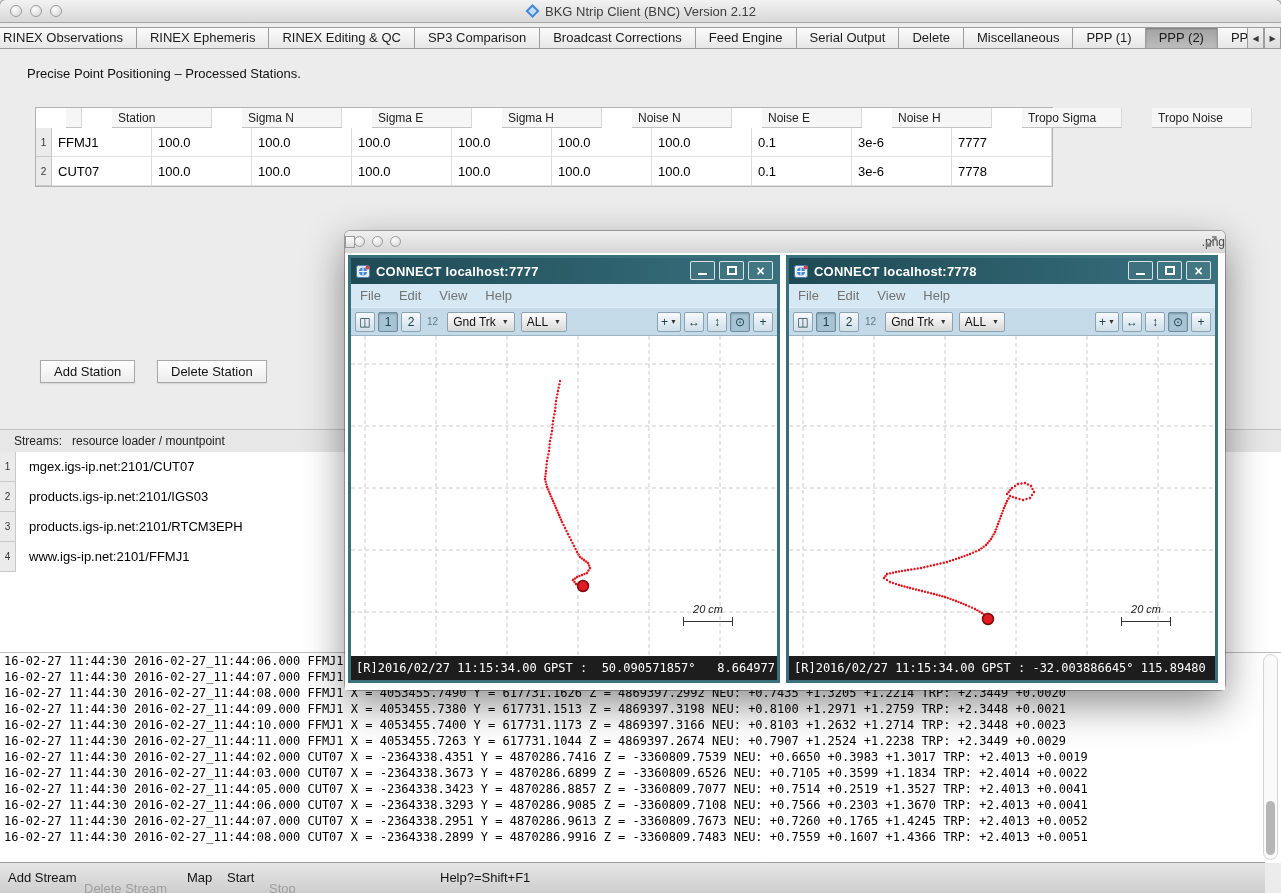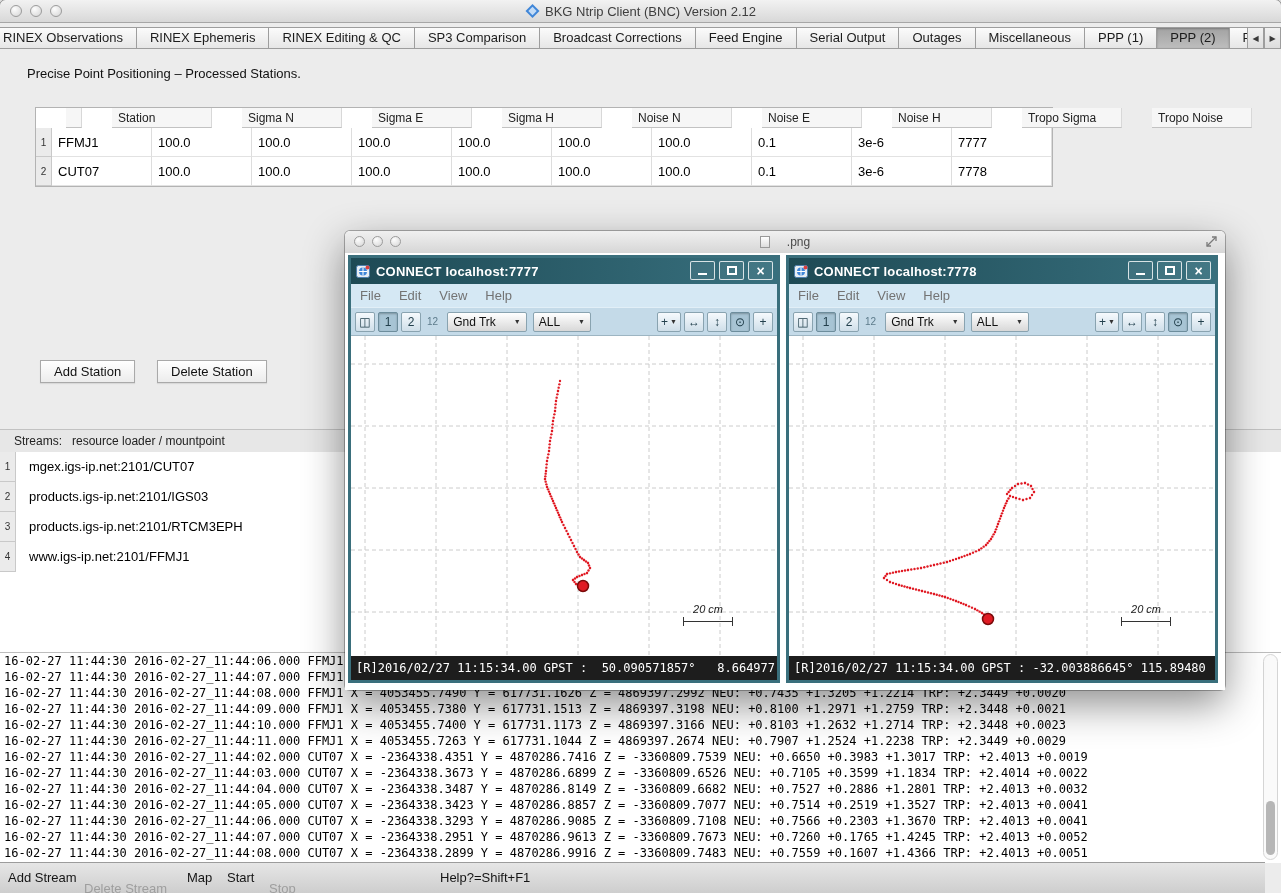--- a/index.html
+++ b/index.html
@@ -63,21 +63,21 @@
   .bottombar{position:absolute;left:0;right:16px;top:862px;height:31px;background:linear-gradient(#e6e6e6,#cdcdcd);border-top:1px solid #9c9c9c;text-align:right;}
   .bb{position:absolute;top:0;line-height:30px;font-size:13px;color:#151515;cursor:default;white-space:nowrap;}
   .bb.disabled{color:#9e9e9e;margin-top:11px;}
 
   
   .viewer{position:absolute;left:345px;top:231px;width:880px;height:459px;background:#fff;border-radius:5px;z-index:10;
           box-shadow:0 14px 40px rgba(0,0,0,.45),0 0 0 1px rgba(0,0,0,.28);}
   .v-titlebar{position:absolute;left:0;top:0;right:0;height:22px;background:linear-gradient(#f0f0f0,#d6d6d6);
               border-bottom:1px solid #aaa;border-radius:5px 5px 0 0;}
   .v-lights{position:absolute;left:9px;top:5px;display:flex;gap:7px;}
-  .v-title{position:absolute;left:0;right:0;top:0;height:22px;display:flex;align-items:center;justify-content:center;
+  .v-title{position:absolute;left:0;right:0;top:0;height:22px;display:flex;align-items:center;justify-content:space-between;
            gap:17px;font-size:12px;color:#4a4a4a;}
   .doc-icon{width:10px;height:12px;background:linear-gradient(#fff,#ddd);border:1px solid #999;display:inline-block;box-sizing:border-box;}
   .expand{position:absolute;right:7px;top:4px;}
   .v-content{position:absolute;left:0;top:22px;right:0;bottom:0;background:#fff;}
 
   
   .plotwin{position:absolute;top:2px;width:432px;height:428px;border:3px solid #3a6f7c;background:#fff;box-sizing:border-box;}
   .pw-title{position:relative;height:26px;background:linear-gradient(90deg,#1e4a55,#38707e);display:flex;align-items:center;}
   .pw-icon{margin-left:5px;flex:0 0 auto;}
   .pw-title-text{margin-left:5px;color:#fff;font-size:13px;font-weight:bold;letter-spacing:.2px;white-space:nowrap;}
@@ -92,21 +92,21 @@
   .menu-item{padding:0 9px;font-size:13px;color:#737373;}
   .pw-toolbar{height:29px;background:#c4dae8;border-top:1px solid #e2eff7;border-bottom:1px solid #9db5c2;
               display:flex;align-items:center;padding:0 4px;gap:3px;box-sizing:border-box;}
   .tb-btn{min-width:20px;height:20px;box-sizing:border-box;border:1px solid #89a3b0;border-radius:2px;
           background:linear-gradient(#f6fafd,#cfdfe9);font-size:12px;color:#23404d;display:flex;align-items:center;
           justify-content:center;padding:0 3px;gap:2px;}
   .tb-btn.pressed{background:#a7c4d4;box-shadow:inset 0 1px 2px rgba(0,0,0,.25);border-color:#6d8d9c;}
   .tb-lbl{font-size:10px;color:#5d7b8b;margin:0 3px;}
   .tb-combo{height:20px;box-sizing:border-box;border:1px solid #89a3b0;border-radius:2px;margin-left:3px;
             background:linear-gradient(#ffffff,#d8d8d8);font-size:12px;color:#111;display:flex;align-items:center;
-            padding:0 5px;gap:18px;white-space:nowrap;}
+            padding:0 5px;gap:6px;white-space:nowrap;}
   .tb-caret{font-size:7px;color:#333;}
   .ml-auto{margin-left:auto;}
 
   .pw-plot{position:relative;height:320px;background:#fff;overflow:hidden;}
   .pw-svg{position:absolute;left:0;top:0;width:426px;height:320px;}
   .scalebar{position:absolute;right:44px;bottom:30px;width:50px;text-align:center;}
   .scale-label{font-size:11px;color:#222;margin-bottom:2px;font-style:italic;}
   .scale-line{height:9px;border-left:1px solid #333;border-right:1px solid #333;position:relative;}
   .scale-mid{position:absolute;left:0;right:0;top:4px;border-top:1px solid #333;}
   .pw-status{height:24px;background:#1d1d1d;color:#fff;font-family:"DejaVu Sans Mono",monospace;font-size:12px;
@@ -133,21 +133,21 @@
   </div>
 
   <div class="tabbar">
       <div class="tab first">RINEX Observations</div>
       <div class="tab">RINEX Ephemeris</div>
       <div class="tab">RINEX Editing &amp; QC</div>
       <div class="tab">SP3 Comparison</div>
       <div class="tab">Broadcast Corrections</div>
       <div class="tab">Feed Engine</div>
       <div class="tab">Serial Output</div>
-      <div class="tab">Outages</div>
+      <div class="tab">Delete</div>
       <div class="tab">Miscellaneous</div>
       <div class="tab">PPP (1)</div>
       <div class="tab selected">PPP (2)</div>
       <div class="tab clipped">PPP</div>
     </div>
   <span class="tabscroll">
     <span class="tsbtn">
         <span>◀</span>
       </span>
     <span class="tsbtn">
@@ -224,21 +224,20 @@
 
   <div class="log-area">
       <div class="log-line">16-02-27 11:44:30 2016-02-27_11:44:06.000 FFMJ1 X = 4053455.7</div>
       <div class="log-line">16-02-27 11:44:30 2016-02-27_11:44:07.000 FFMJ1 X = 4053455.7</div>
       <div class="log-line">16-02-27 11:44:30 2016-02-27_11:44:08.000 FFMJ1 X = 4053455.7490 Y = 617731.1626 Z = 4869397.2992 NEU: +0.7435 +1.3205 +1.2214 TRP: +2.3449 +0.0020</div>
       <div class="log-line">16-02-27 11:44:30 2016-02-27_11:44:09.000 FFMJ1 X = 4053455.7380 Y = 617731.1513 Z = 4869397.3198 NEU: +0.8100 +1.2971 +1.2759 TRP: +2.3448 +0.0021</div>
       <div class="log-line">16-02-27 11:44:30 2016-02-27_11:44:10.000 FFMJ1 X = 4053455.7400 Y = 617731.1173 Z = 4869397.3166 NEU: +0.8103 +1.2632 +1.2714 TRP: +2.3448 +0.0023</div>
       <div class="log-line">16-02-27 11:44:30 2016-02-27_11:44:11.000 FFMJ1 X = 4053455.7263 Y = 617731.1044 Z = 4869397.2674 NEU: +0.7907 +1.2524 +1.2238 TRP: +2.3449 +0.0029</div>
       <div class="log-line">16-02-27 11:44:30 2016-02-27_11:44:02.000 CUT07 X = -2364338.4351 Y = 4870286.7416 Z = -3360809.7539 NEU: +0.6650 +0.3983 +1.3017 TRP: +2.4013 +0.0019</div>
       <div class="log-line">16-02-27 11:44:30 2016-02-27_11:44:03.000 CUT07 X = -2364338.3673 Y = 4870286.6899 Z = -3360809.6526 NEU: +0.7105 +0.3599 +1.1834 TRP: +2.4014 +0.0022</div>
-      <div class="log-line">16-02-27 11:44:30 2016-02-27_11:44:04.000 CUT07 X = -2364338.3487 Y = 4870286.8149 Z = -3360809.6682 NEU: +0.7527 +0.2886 +1.2801 TRP: +2.4013 +0.0032</div>
       <div class="log-line">16-02-27 11:44:30 2016-02-27_11:44:05.000 CUT07 X = -2364338.3423 Y = 4870286.8857 Z = -3360809.7077 NEU: +0.7514 +0.2519 +1.3527 TRP: +2.4013 +0.0041</div>
       <div class="log-line">16-02-27 11:44:30 2016-02-27_11:44:06.000 CUT07 X = -2364338.3293 Y = 4870286.9085 Z = -3360809.7108 NEU: +0.7566 +0.2303 +1.3670 TRP: +2.4013 +0.0041</div>
       <div class="log-line">16-02-27 11:44:30 2016-02-27_11:44:07.000 CUT07 X = -2364338.2951 Y = 4870286.9613 Z = -3360809.7673 NEU: +0.7260 +0.1765 +1.4245 TRP: +2.4013 +0.0052</div>
       <div class="log-line">16-02-27 11:44:30 2016-02-27_11:44:08.000 CUT07 X = -2364338.2899 Y = 4870286.9916 Z = -3360809.7483 NEU: +0.7559 +0.1607 +1.4366 TRP: +2.4013 +0.0051</div>
     </div>
   <div class="vscroll">
     <div class="vthumb"></div>
   </div>
 
   <div class="bottombar">

